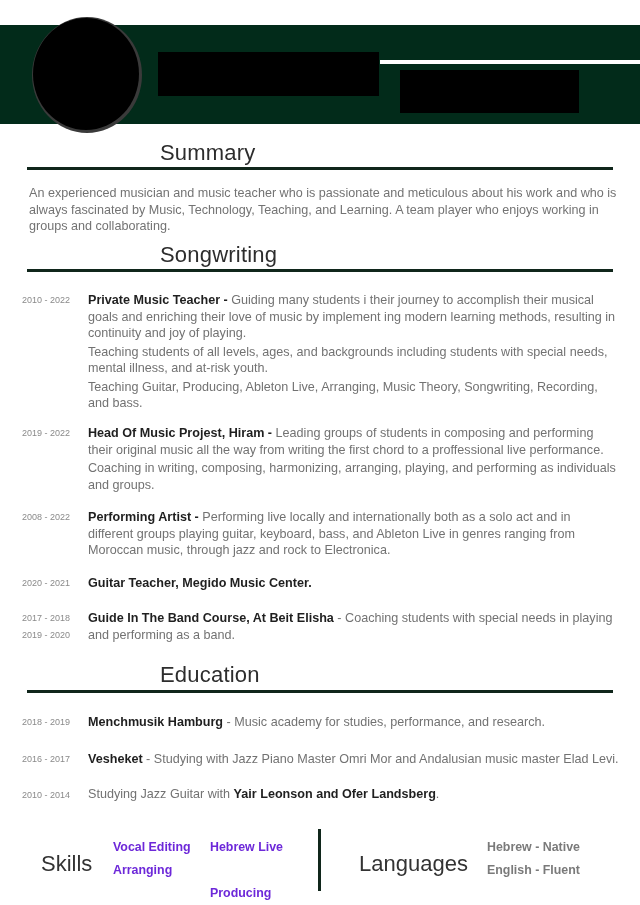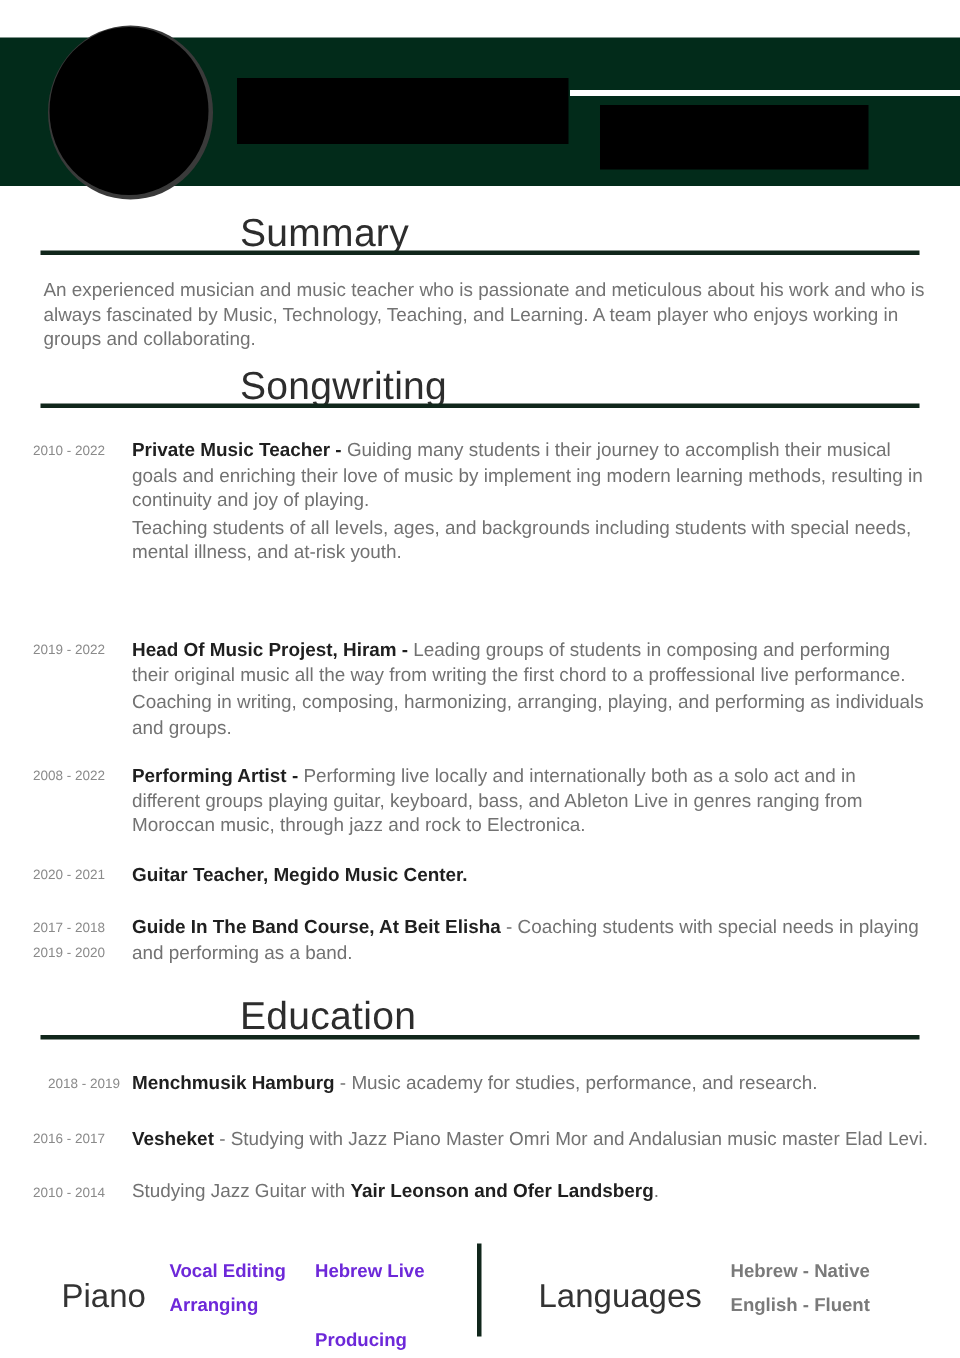--- a/index.html
+++ b/index.html
@@ -5,21 +5,21 @@
     * { box-sizing: border-box; margin: 0; padding: 0; }
     html, body { width: 640px; height: 905px; background: #ffffff; overflow: hidden; }
     body { position: relative; font-family: "Liberation Sans", "DejaVu Sans", sans-serif; color: #6b6b6b; }
 
     .header-band { position: absolute; left: 0; top: 25px; width: 640px; height: 99px; background: #022b1a; }
     .header-line { position: absolute; left: 380px; top: 60px; width: 260px; height: 4px; background: #ffffff; }
     .photo { position: absolute; left: 33px; top: 18px; width: 106px; height: 112px; border-radius: 50%; background: #000; box-shadow: 1px 1px 0 2px #3a3a3a; }
     .name-block { position: absolute; left: 158px; top: 52px; width: 221px; height: 44px; background: #000; }
     .title-block { position: absolute; left: 400px; top: 70px; width: 179px; height: 43px; background: #000; }
 
-    .section-title { position: absolute; left: 160px; font-size: 26px; color: #2d2d2d; font-weight: normal; letter-spacing: 0.2px; }
+    .section-title { position: absolute; left: 160px; font-size: 22px; color: #2d2d2d; font-weight: normal; letter-spacing: 0.2px; }
     .rule { position: absolute; left: 27px; width: 586px; height: 3px; background: #10261b; }
 
     .summary { position: absolute; left: 29px; top: 185px; width: 590px; font-size: 12.6px; line-height: 16.5px; color: #737373; }
 
     .entry { position: absolute; left: 0; width: 640px; }
     .date { position: absolute; left: 22px; width: 56px; font-size: 9px; color: #8a8a8a; text-align: left; white-space: nowrap; }
     .body { position: absolute; left: 88px; width: 530px; font-size: 12.6px; line-height: 16.5px; color: #727272; }
     .body p + p { margin-top: 2px; }
     .strong { color: #1f1f1f; font-weight: bold; }
 
@@ -43,20 +43,21 @@
 <div class="summary">An experienced musician and music teacher who is passionate and meticulous about his work and who is always fascinated by Music, Technology, Teaching, and Learning. A team player who enjoys working in groups and collaborating.</div>
 
 <div class="section-title" style="top:242px;">Songwriting</div>
 <div class="rule" style="top:269px;"></div>
 
 <div class="entry" style="top:292px;">
   <div class="date" style="top:3px;">2010 - 2022</div>
   <div class="body">
     <p><span class="strong">Private Music Teacher -</span><span> Guiding many students i their journey to accomplish their musical goals and enriching their love of music by implement ing modern learning methods, resulting in continuity and joy of playing.</span></p>
     <p>Teaching students of all levels, ages, and backgrounds including students with special needs, mental illness, and at-risk youth.</p>
+    <p>Teaching Guitar, Producing, Ableton Live, Arranging, Music Theory, Songwriting, Recording, and bass.</p>
   </div>
 </div>
 
 <div class="entry" style="top:425px;">
   <div class="date" style="top:3px;">2019 - 2022</div>
   <div class="body">
     <p><span class="strong">Head Of Music Projest, Hiram -</span><span>  Leading groups of students in composing and performing their original music all the way from writing the first chord to a proffessional live performance.</span></p>
     <p>Coaching in writing, composing, harmonizing, arranging, playing, and performing as individuals and groups.</p>
   </div>
 </div>
@@ -80,41 +81,41 @@
   <div class="date" style="top:20px;">2019 - 2020</div>
   <div class="body">
     <p><span class="strong">Guide In The Band Course, At Beit Elisha</span><span> - Coaching students with special needs in playing and performing as a band.</span></p>
   </div>
 </div>
 
 <div class="section-title" style="top:662px;">Education</div>
 <div class="rule" style="top:690px;"></div>
 
 <div class="entry" style="top:714px;">
-  <div class="date" style="top:3px;margin-left:10px;">2018 - 2019</div>
+  <div class="date" style="top:3px;">2018 - 2019</div>
   <div class="body" style="width:540px;">
     <span></span><span class="strong">Menchmusik Hamburg</span><span> - Music academy for studies, performance, and research.</span>
   </div>
 </div>
 
 <div class="entry" style="top:751px;">
   <div class="date" style="top:3px;">2016 - 2017</div>
   <div class="body" style="width:545px;">
     <span></span><span class="strong">Vesheket</span><span> - Studying with Jazz Piano Master Omri Mor and Andalusian music master Elad Levi.</span>
   </div>
 </div>
 
 <div class="entry" style="top:786px;">
   <div class="date" style="top:4px;">2010 - 2014</div>
   <div class="body" style="width:540px;">
     <span>Studying Jazz Guitar with </span><span class="strong">Yair Leonson and Ofer Landsberg</span><span>.</span>
   </div>
 </div>
 
-<div class="skills-label">Piano</div>
+<div class="skills-label">Skills</div>
 <div class="skill" style="left:113px; top:840px;">Vocal Editing</div>
 <div class="skill" style="left:113px; top:863px;">Arranging</div>
 <div class="skill" style="left:210px; top:840px;">Hebrew Live</div>
 <div class="skill" style="left:210px; top:838px;margin-top:48px;">Producing</div>
 
 <div class="divider"></div>
 
 <div class="lang-label">Languages</div>
 <div class="lang" style="top:840px;">Hebrew - Native</div>
 <div class="lang" style="top:863px;">English - Fluent</div>

